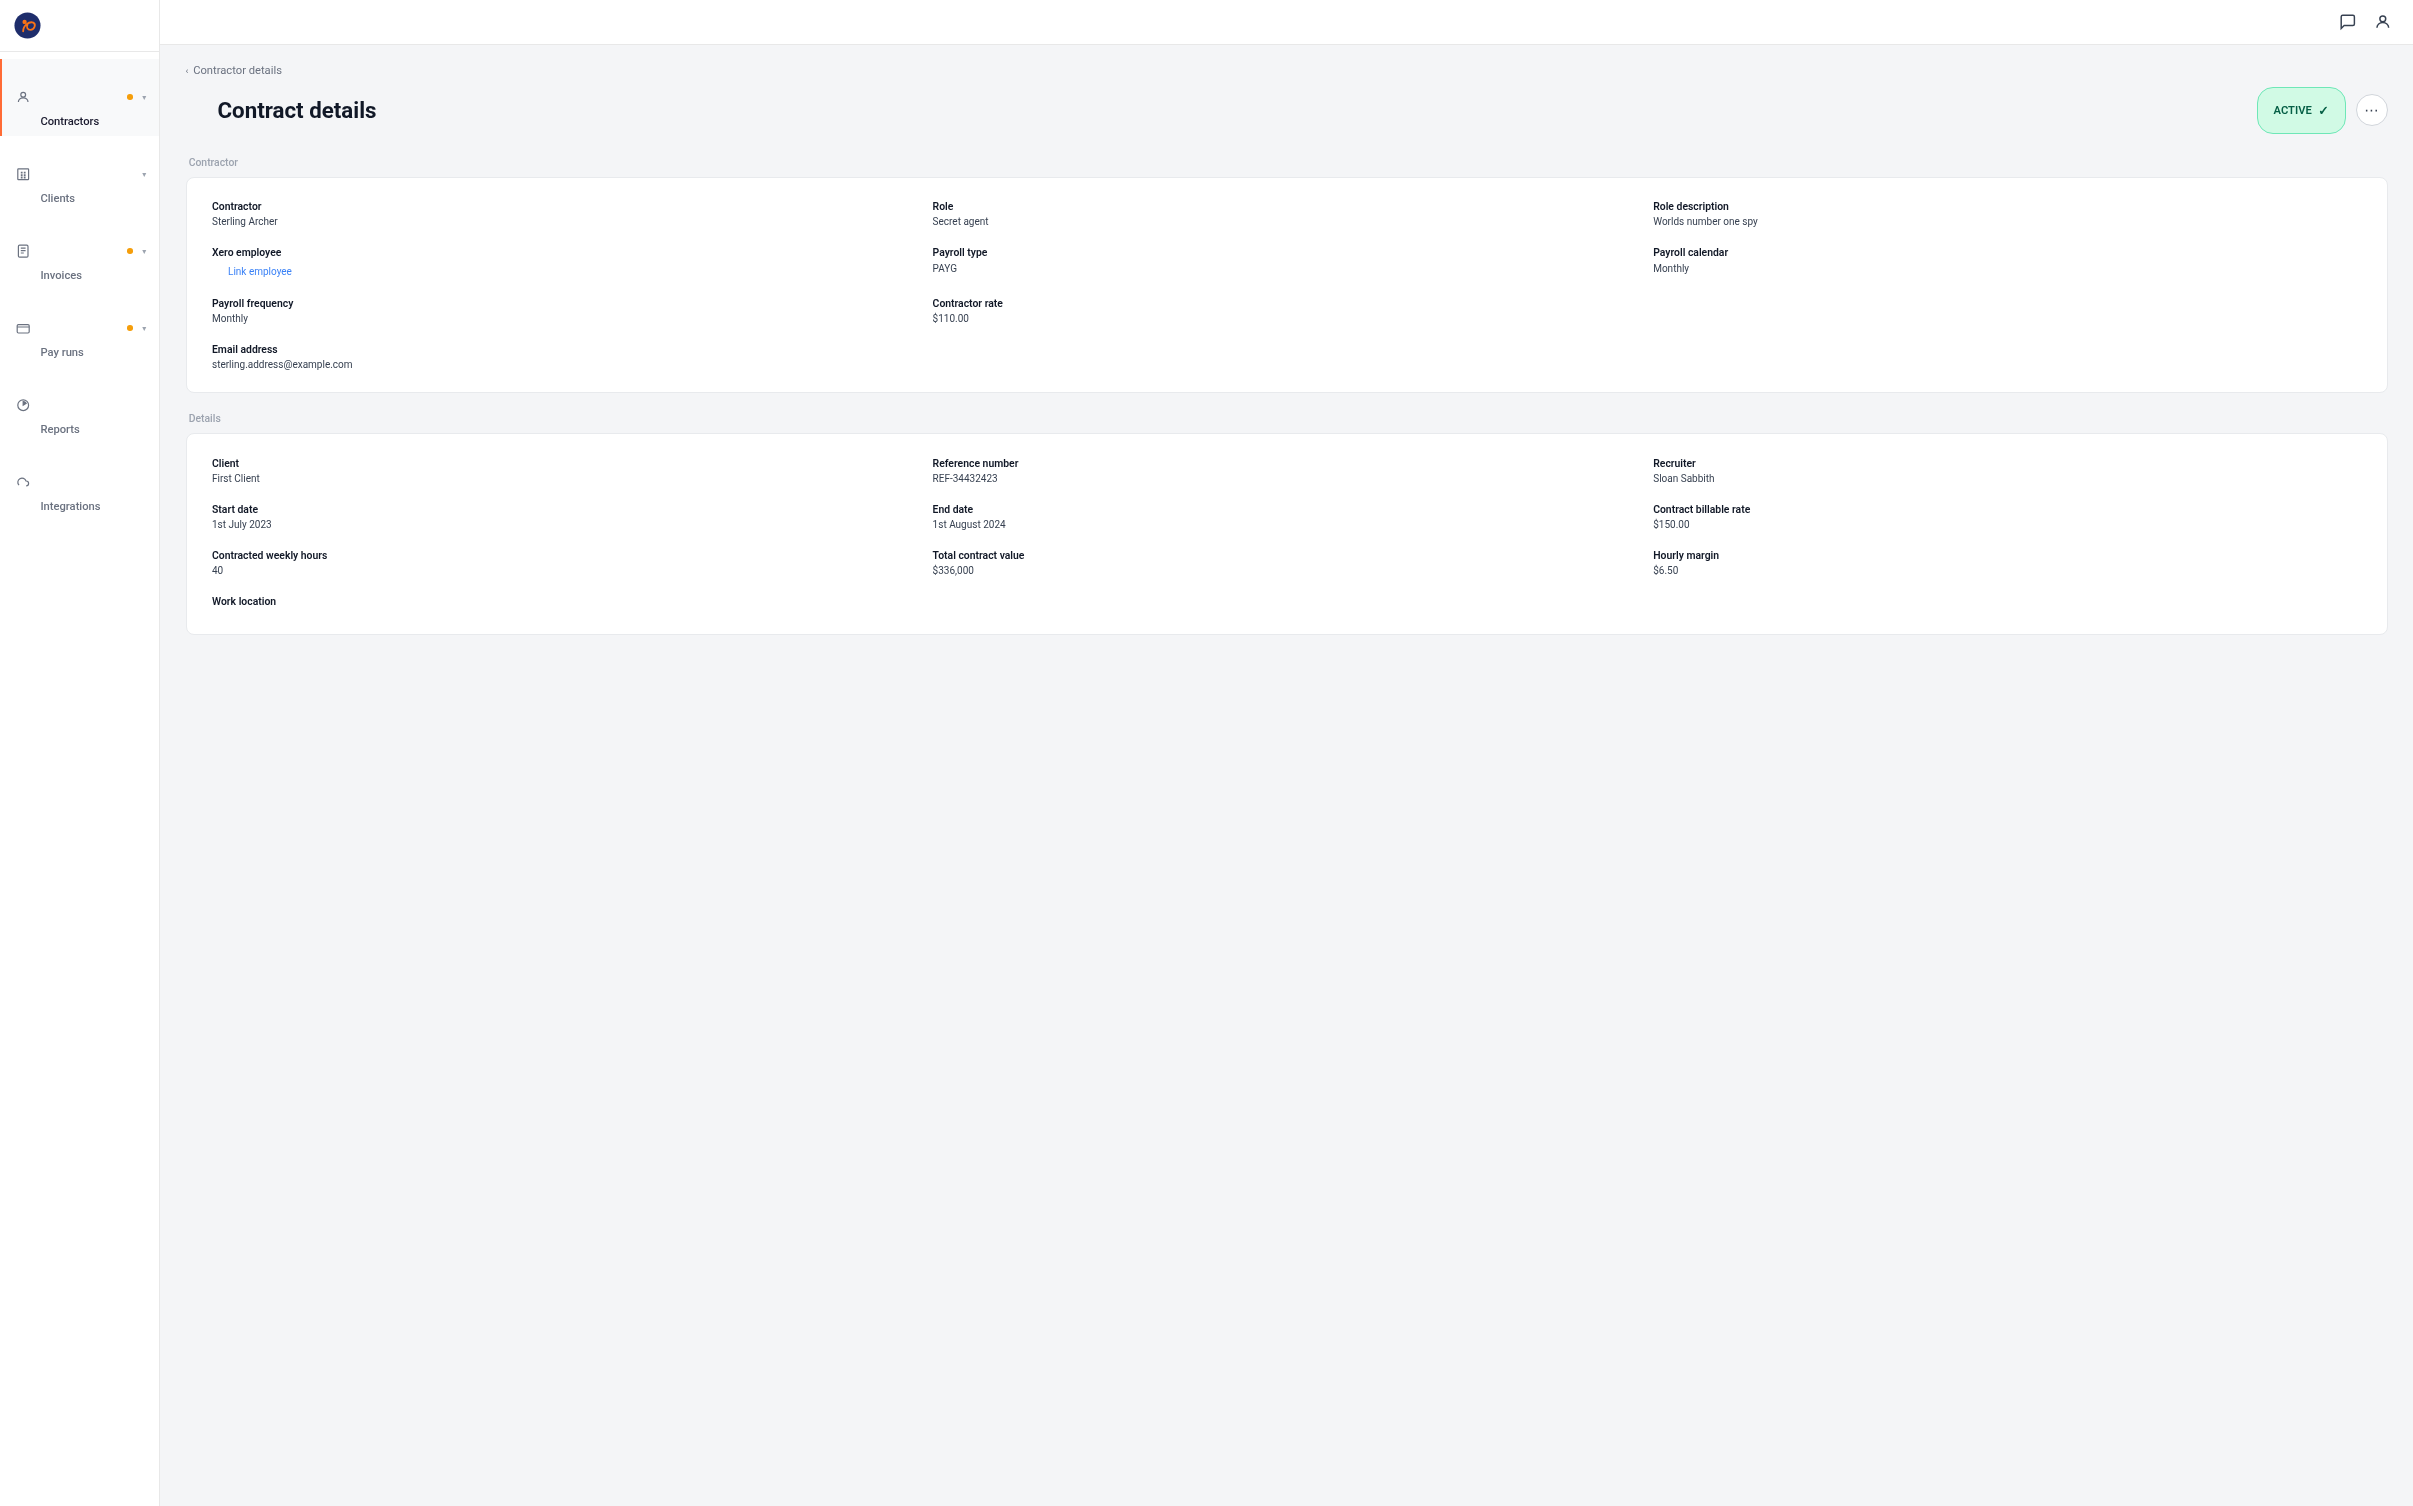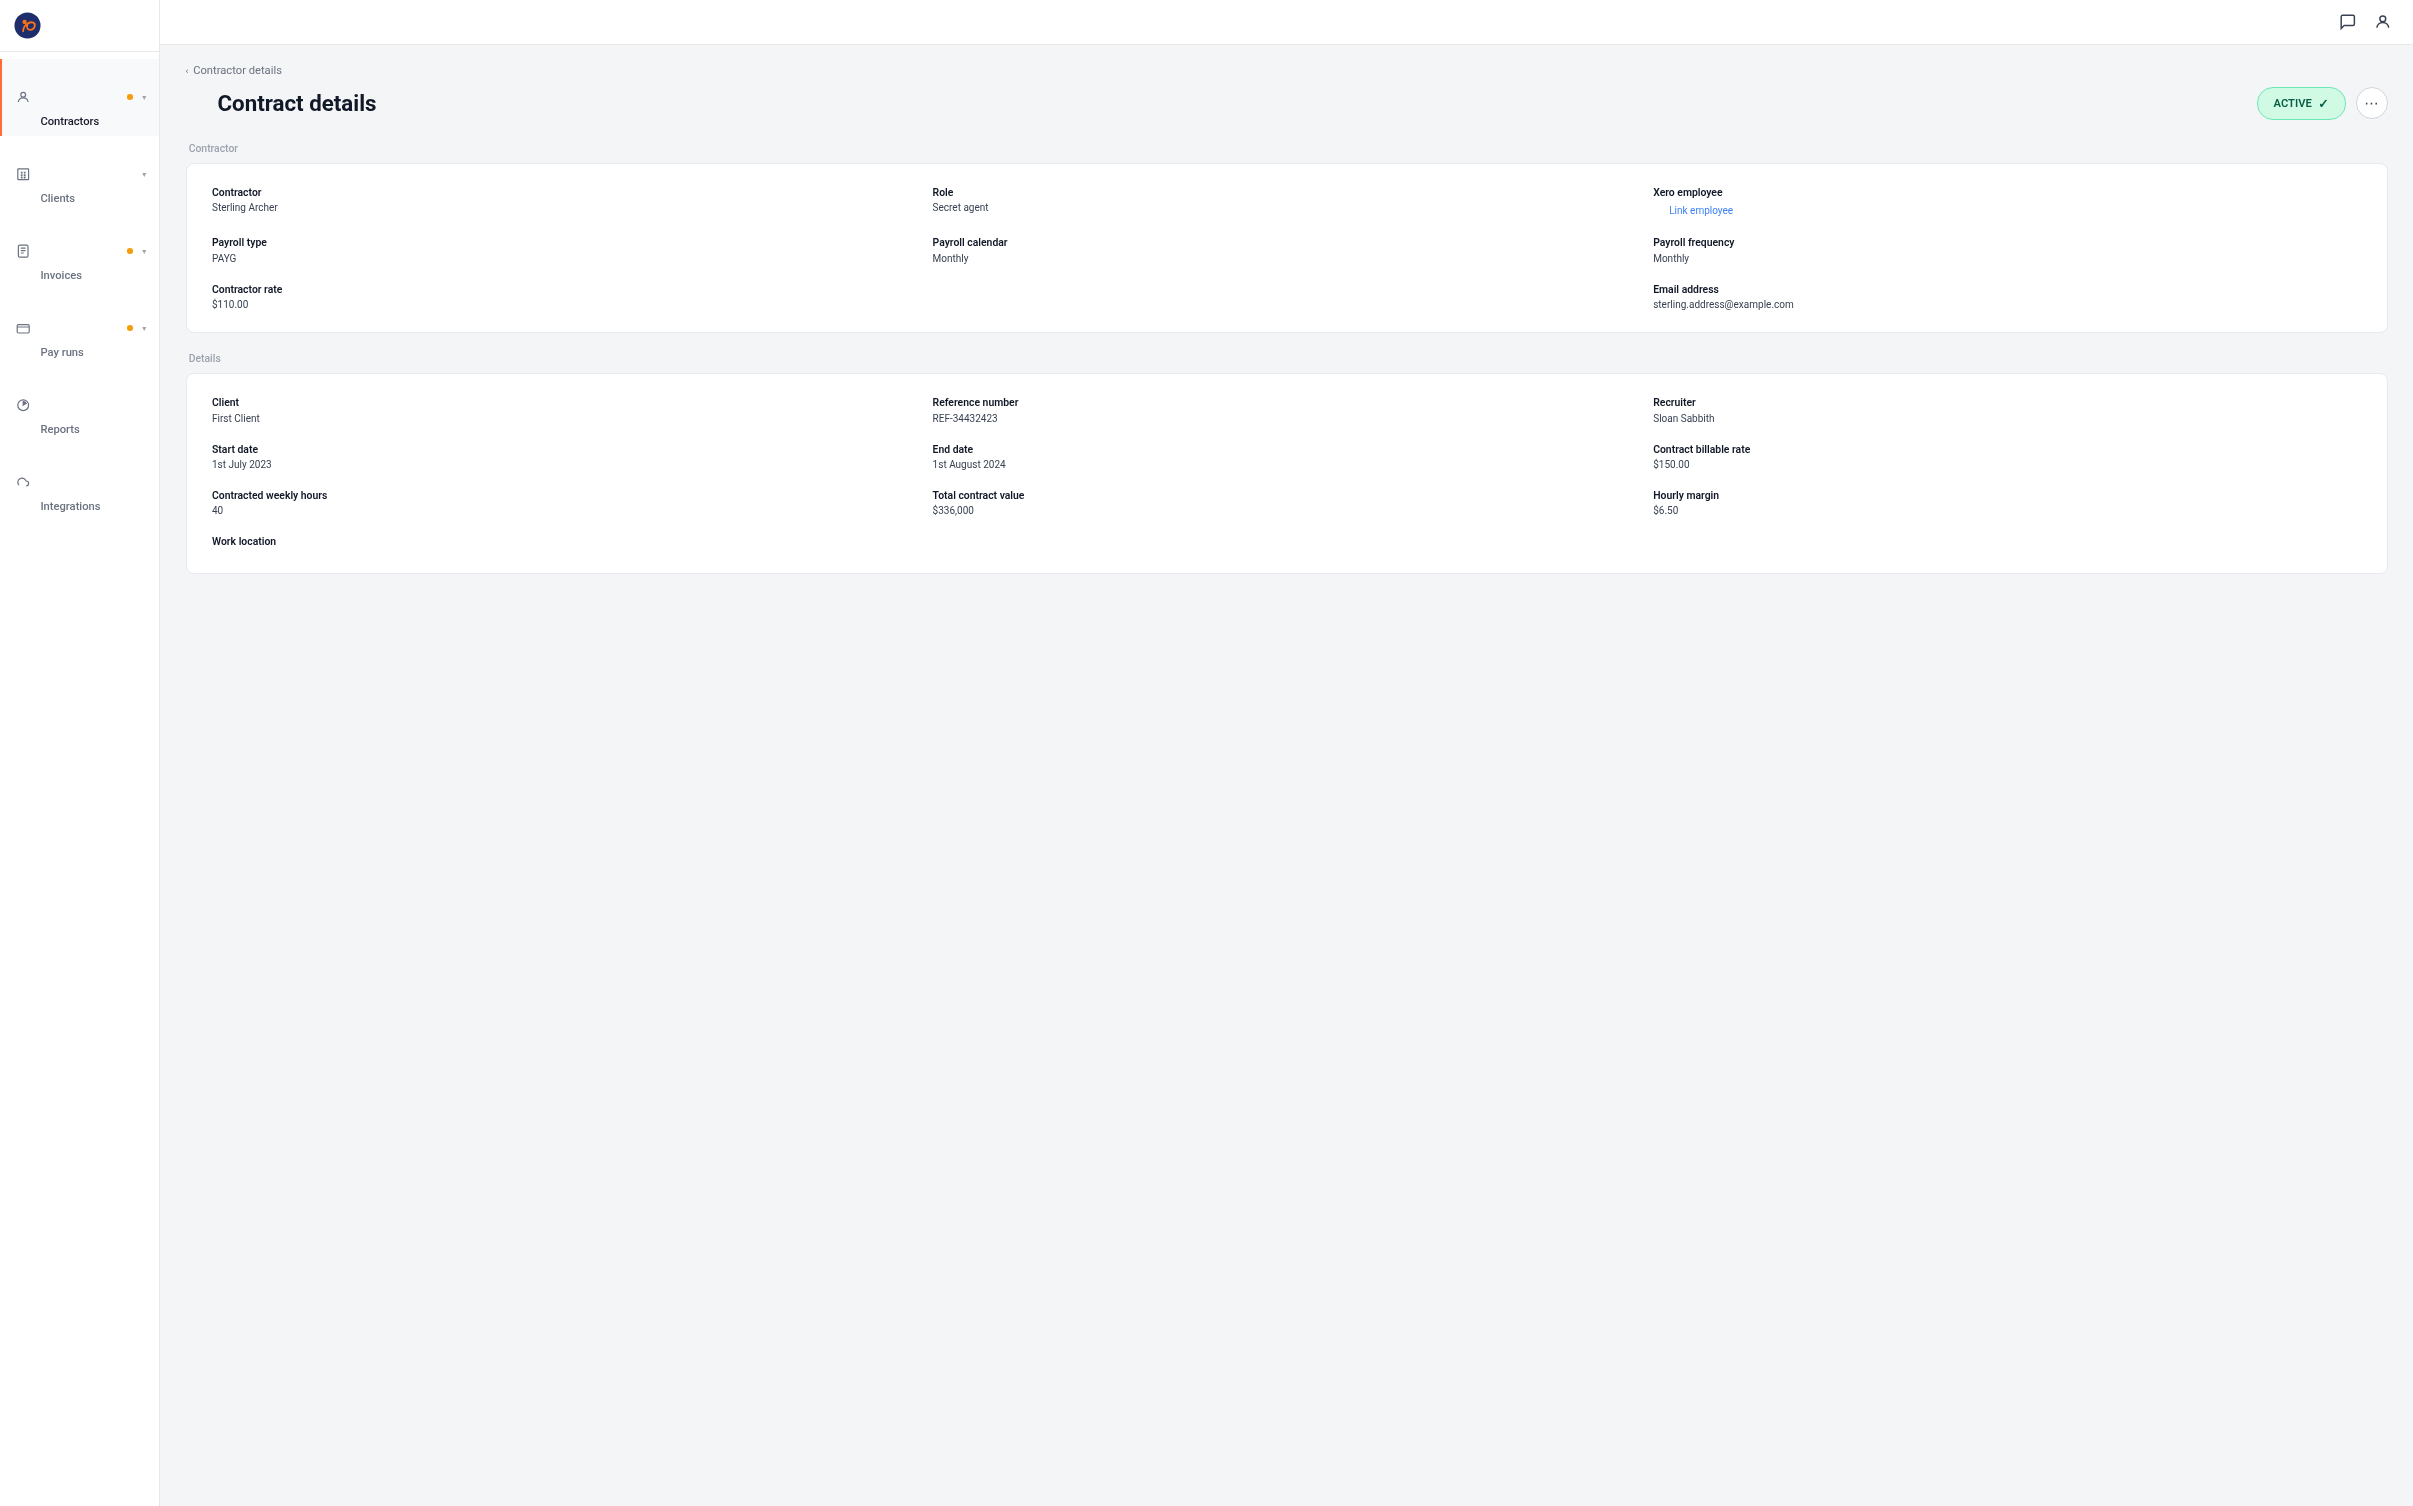--- a/index.html
+++ b/index.html
@@ -126,21 +126,21 @@
     .header-actions {
       display: flex;
       align-items: center;
       gap: 9.6px;
     }
     .status-badge {
       background: #d1fae5;
       color: #065f46;
       border: 1.2px solid #6ee7b7;
       border-radius: 16px;
-      padding: 8px 16px;
+      padding: 15px 16px;
       font-size: 11.2px;
       font-weight: 600;
       display: flex;
       align-items: center;
       gap: 6.4px;
       cursor: pointer;
     }
     .status-check { font-size: 12.8px; }
     .more-btn {
       width: 32px;
@@ -321,20 +321,24 @@
       <div class="fields-grid">
 
         <div class="field-group">
           <div class="field-label">Contractor</div>
           <div class="field-value">Sterling Archer</div>
         </div>
         <div class="field-group">
           <div class="field-label">Role</div>
           <div class="field-value">Secret agent</div>
         </div>
+        <div class="field-group">
+          <div class="field-label">Role description</div>
+          <div class="field-value">Worlds number one spy</div>
+        </div>
 
         <div class="field-group">
           <div class="field-label">Xero employee</div>
           <a class="field-value link">Link employee</a>
         </div>
         <div class="field-group">
           <div class="field-label">Payroll type</div>
           <div class="field-value">PAYG</div>
         </div>
         <div class="field-group">

